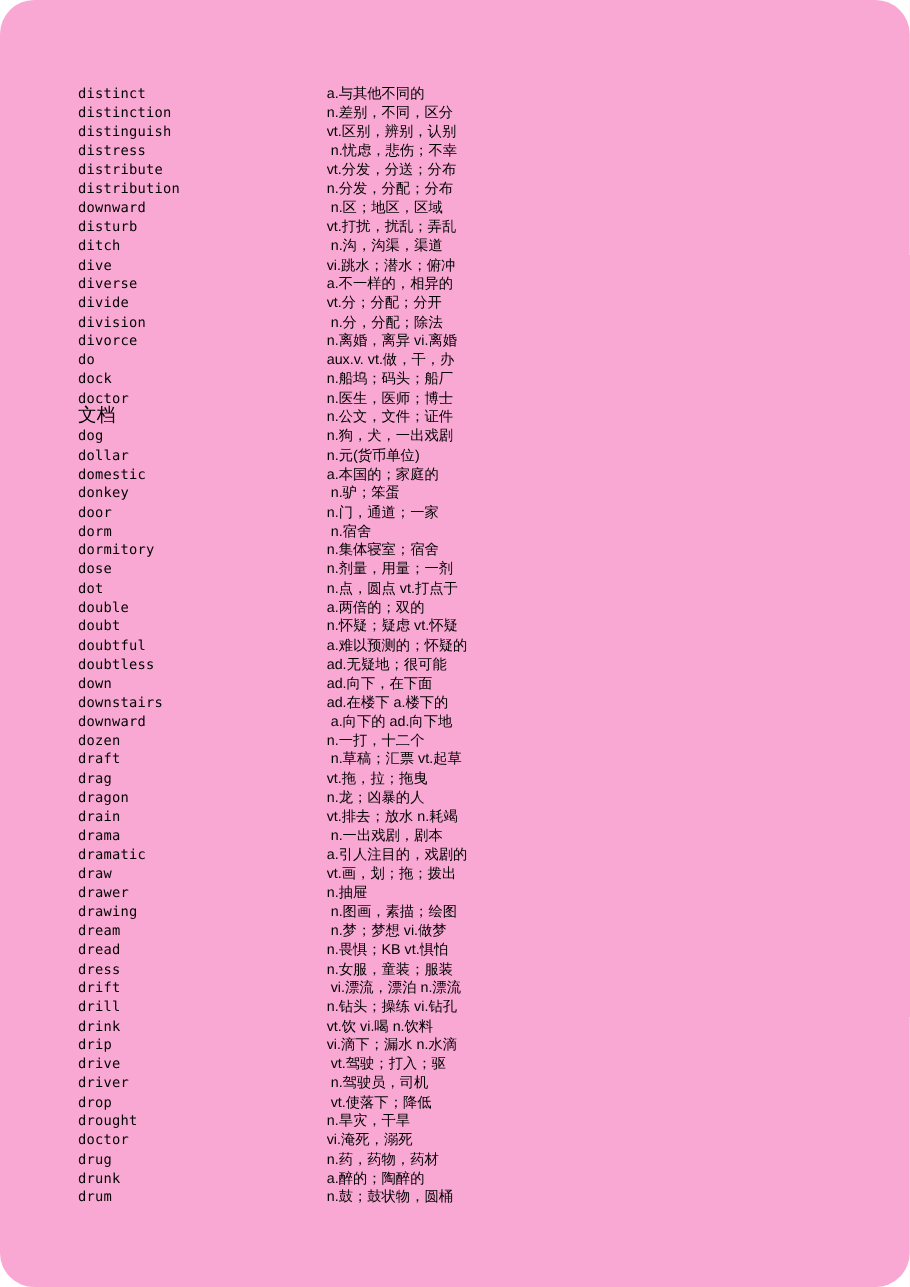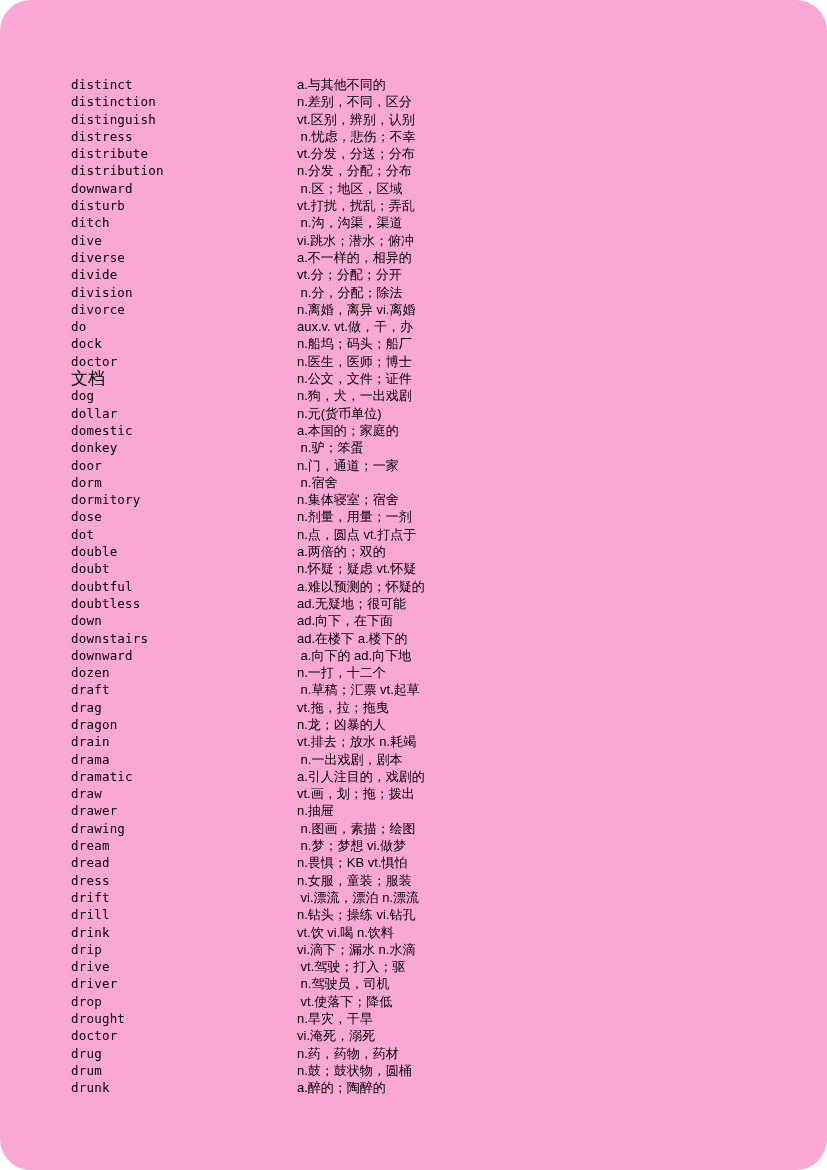--- a/index.html
+++ b/index.html
@@ -117,16 +117,16 @@
       <div class="vocab-row"><span class="term">drift</span><span class="definition"> vi.漂流，漂泊 n.漂流</span></div>
       <div class="vocab-row"><span class="term">drill</span><span class="definition">n.钻头；操练 vi.钻孔</span></div>
       <div class="vocab-row"><span class="term">drink</span><span class="definition">vt.饮 vi.喝 n.饮料</span></div>
       <div class="vocab-row"><span class="term">drip</span><span class="definition">vi.滴下；漏水 n.水滴</span></div>
       <div class="vocab-row"><span class="term">drive</span><span class="definition"> vt.驾驶；打入；驱</span></div>
       <div class="vocab-row"><span class="term">driver</span><span class="definition"> n.驾驶员，司机</span></div>
       <div class="vocab-row"><span class="term">drop</span><span class="definition"> vt.使落下；降低</span></div>
       <div class="vocab-row"><span class="term">drought</span><span class="definition">n.旱灾，干旱</span></div>
       <div class="vocab-row"><span class="term">doctor</span><span class="definition">vi.淹死，溺死</span></div>
       <div class="vocab-row"><span class="term">drug</span><span class="definition">n.药，药物，药材</span></div>
+      <div class="vocab-row"><span class="term">drunk</span><span class="definition">a.醉的；陶醉的</span></div>
       <div class="vocab-row"><span class="term">drum</span><span class="definition">n.鼓；鼓状物，圆桶</span></div>
-      <div class="vocab-row"><span class="term">drunk</span><span class="definition">a.醉的；陶醉的</span></div>
     </div>
 </div>
 
 </body></html>

